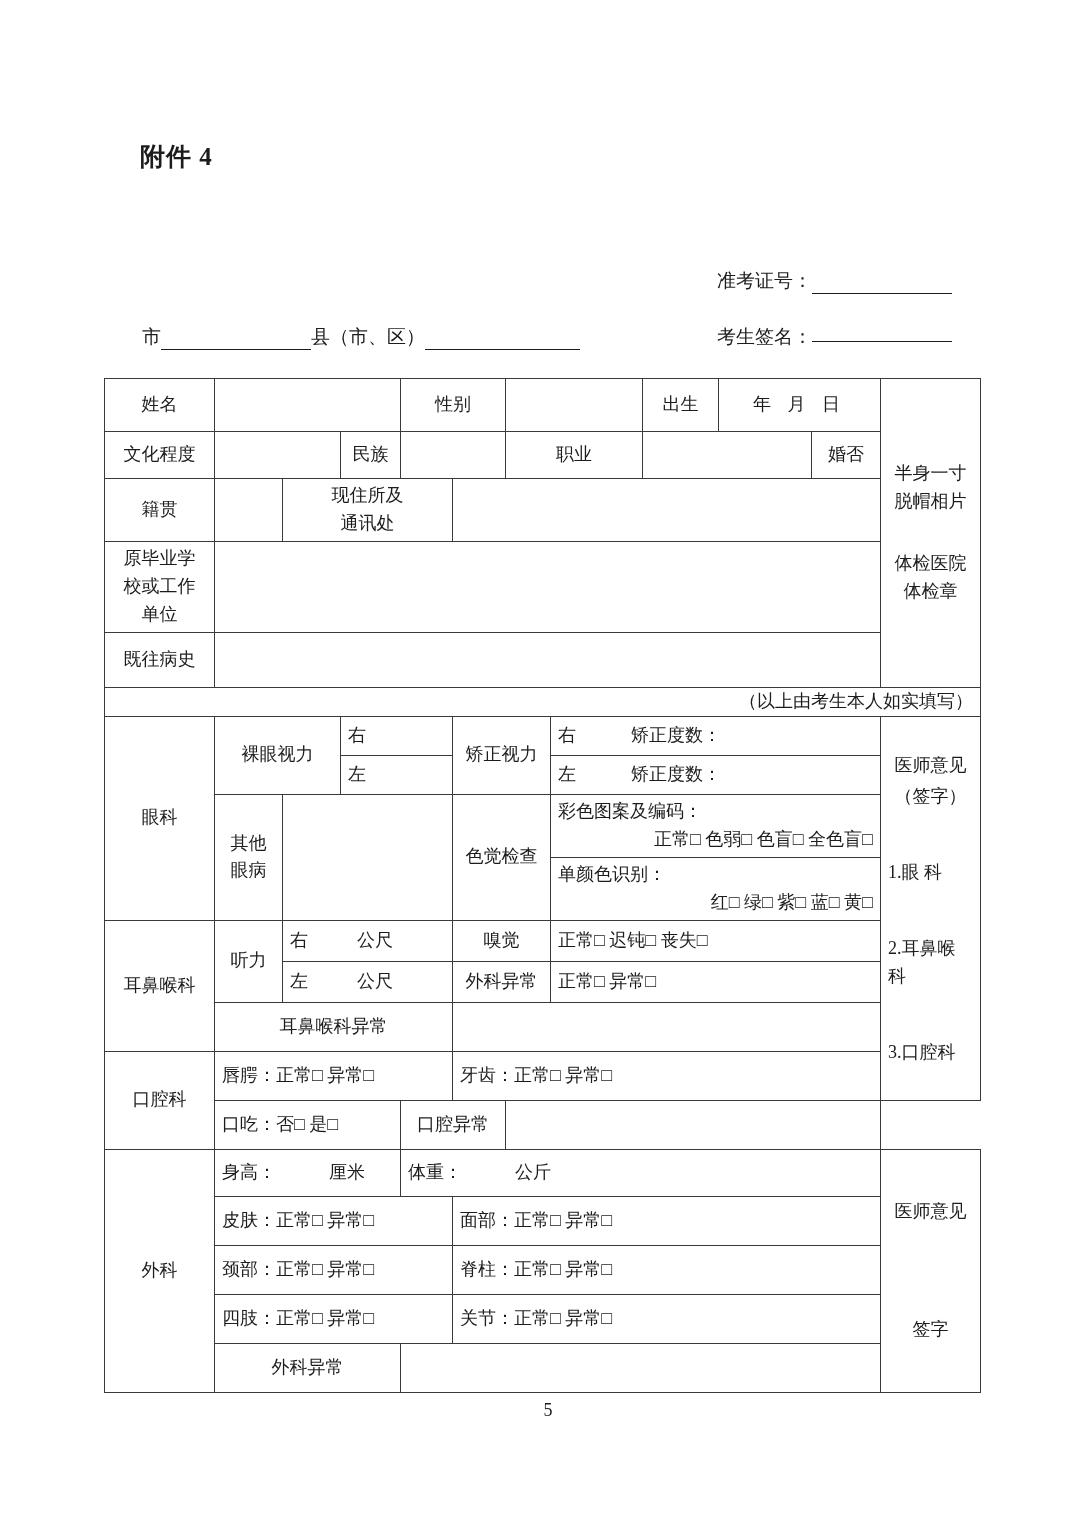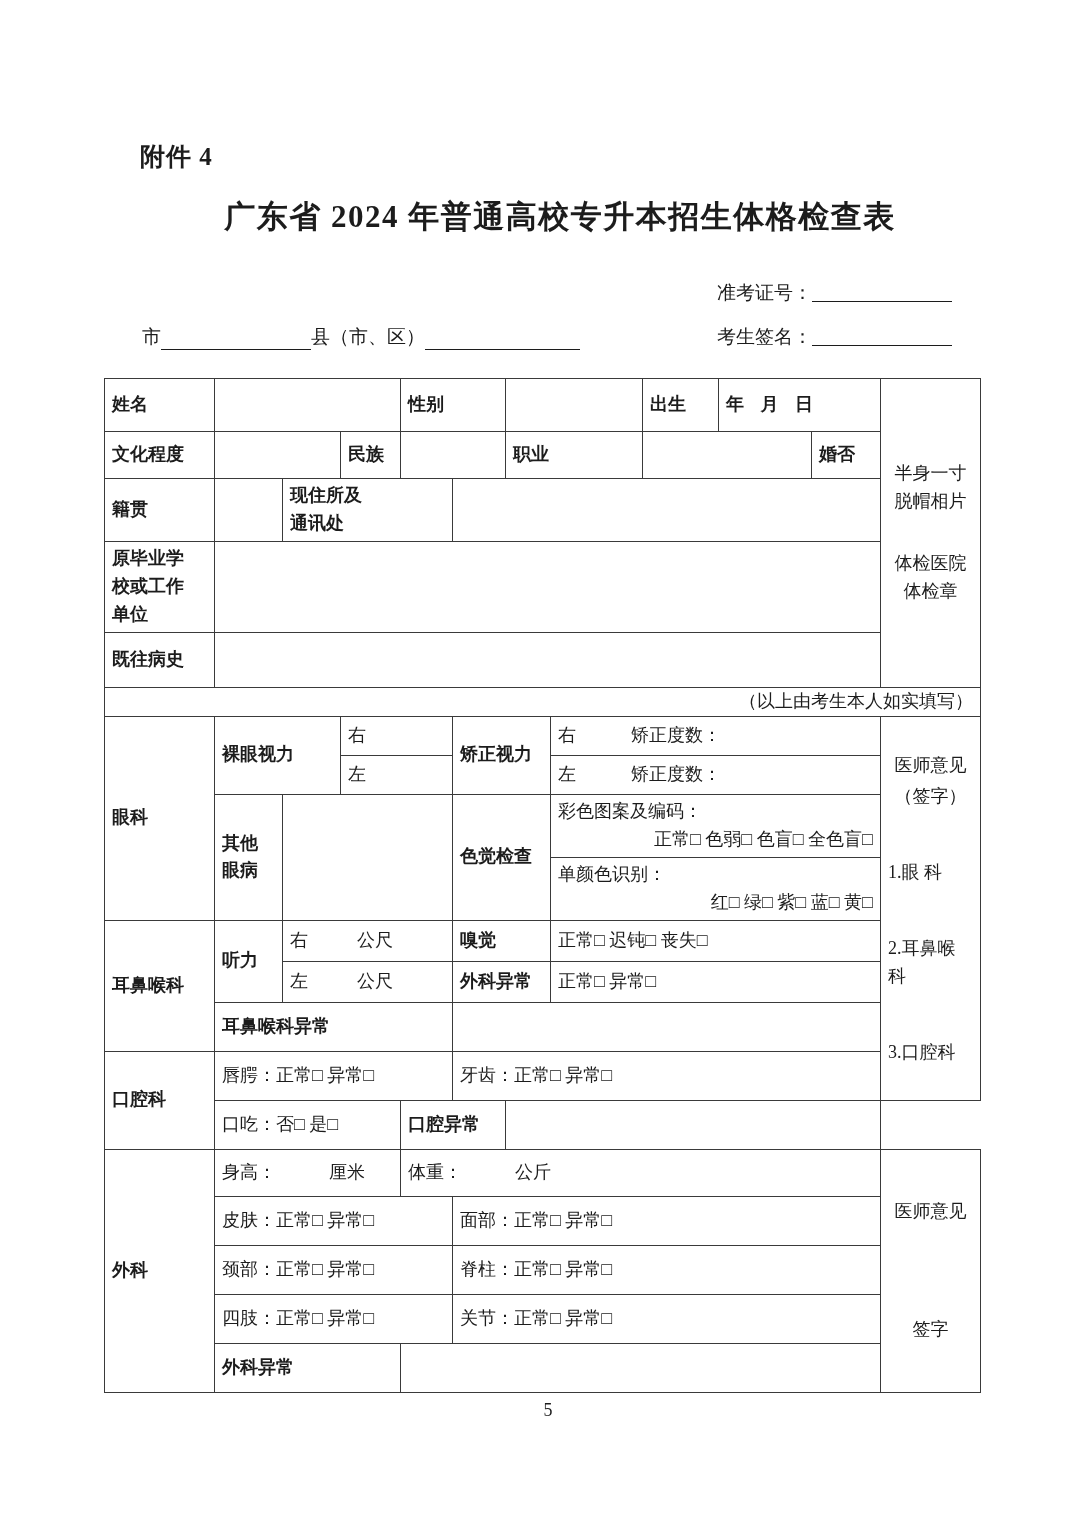--- a/index.html
+++ b/index.html
@@ -41,30 +41,29 @@
     letter-spacing: 1.5px;
     padding-left: 40px;
   }
 
   .ticket-row {
     position: absolute;
     right: 128px;
     top: 268px;
     font-size: 19px;
     display: flex;
-    align-items: center;
-    margin-top: 12px;
+    align-items: flex-end;
   }
   .sign-row {
     position: absolute;
     right: 128px;
     top: 324px;
     font-size: 19px;
     display: flex;
-    align-items: center;
+    align-items: flex-start;
   }
   .city-row {
     position: absolute;
     left: 142px;
     top: 324px;
     font-size: 19px;
     display: flex;
     align-items: flex-end;
   }
   .blank-line {
@@ -85,21 +84,21 @@
     border-collapse: collapse;
     table-layout: fixed;
   }
   table.form td {
     border: 1.4px solid #3a3a3a;
     font-size: 18px;
     padding: 0 7px;
     vertical-align: middle;
     line-height: 1.55;
   }
-  td.ctr { text-align: left; font-weight: bold; }
+  td.ctr { text-align: center; }
   td.lft { text-align: left; }
   .cell-lines { display: block; }
   .cell-lines span { display: block; }
   .spaced-sm { letter-spacing: 6px; }
 
   .photo-cell {
     text-align: center;
     font-size: 18px;
     line-height: 2.0;
   }
@@ -155,21 +154,20 @@
     font-style: italic;
   }
 </style>
 </head>
 <body>
 
 <div class="page">
 
   <div class="attach-label">附件 4</div>
 
-  <div class="doc-title">广东省 2024 年普通高校专升本招生体格检查表</div>
 
   <div class="ticket-row">
     <span>准考证号：</span>
     <span class="blank-line bl-140"></span>
   </div>
 
   <div class="city-row">
     <span>市</span>
     <span class="blank-line bl-150"></span>
     <span>县（市、区）</span>

